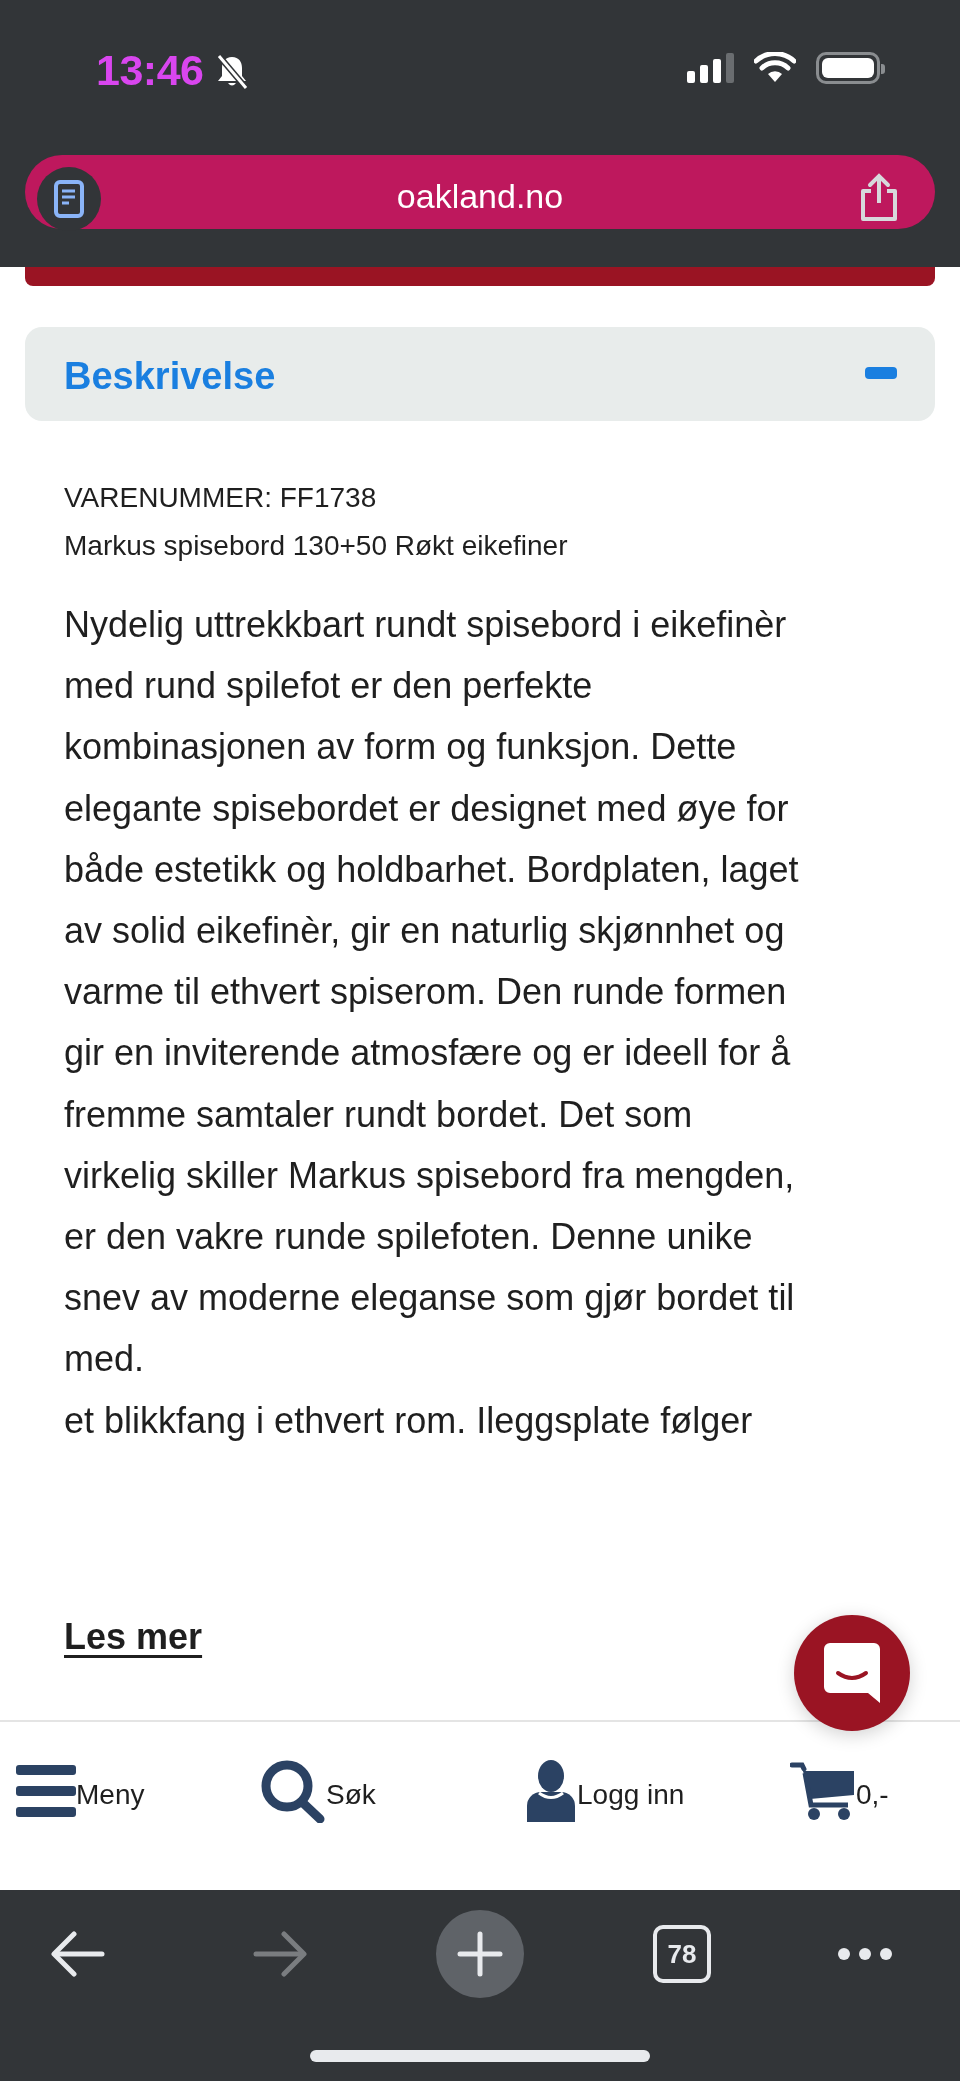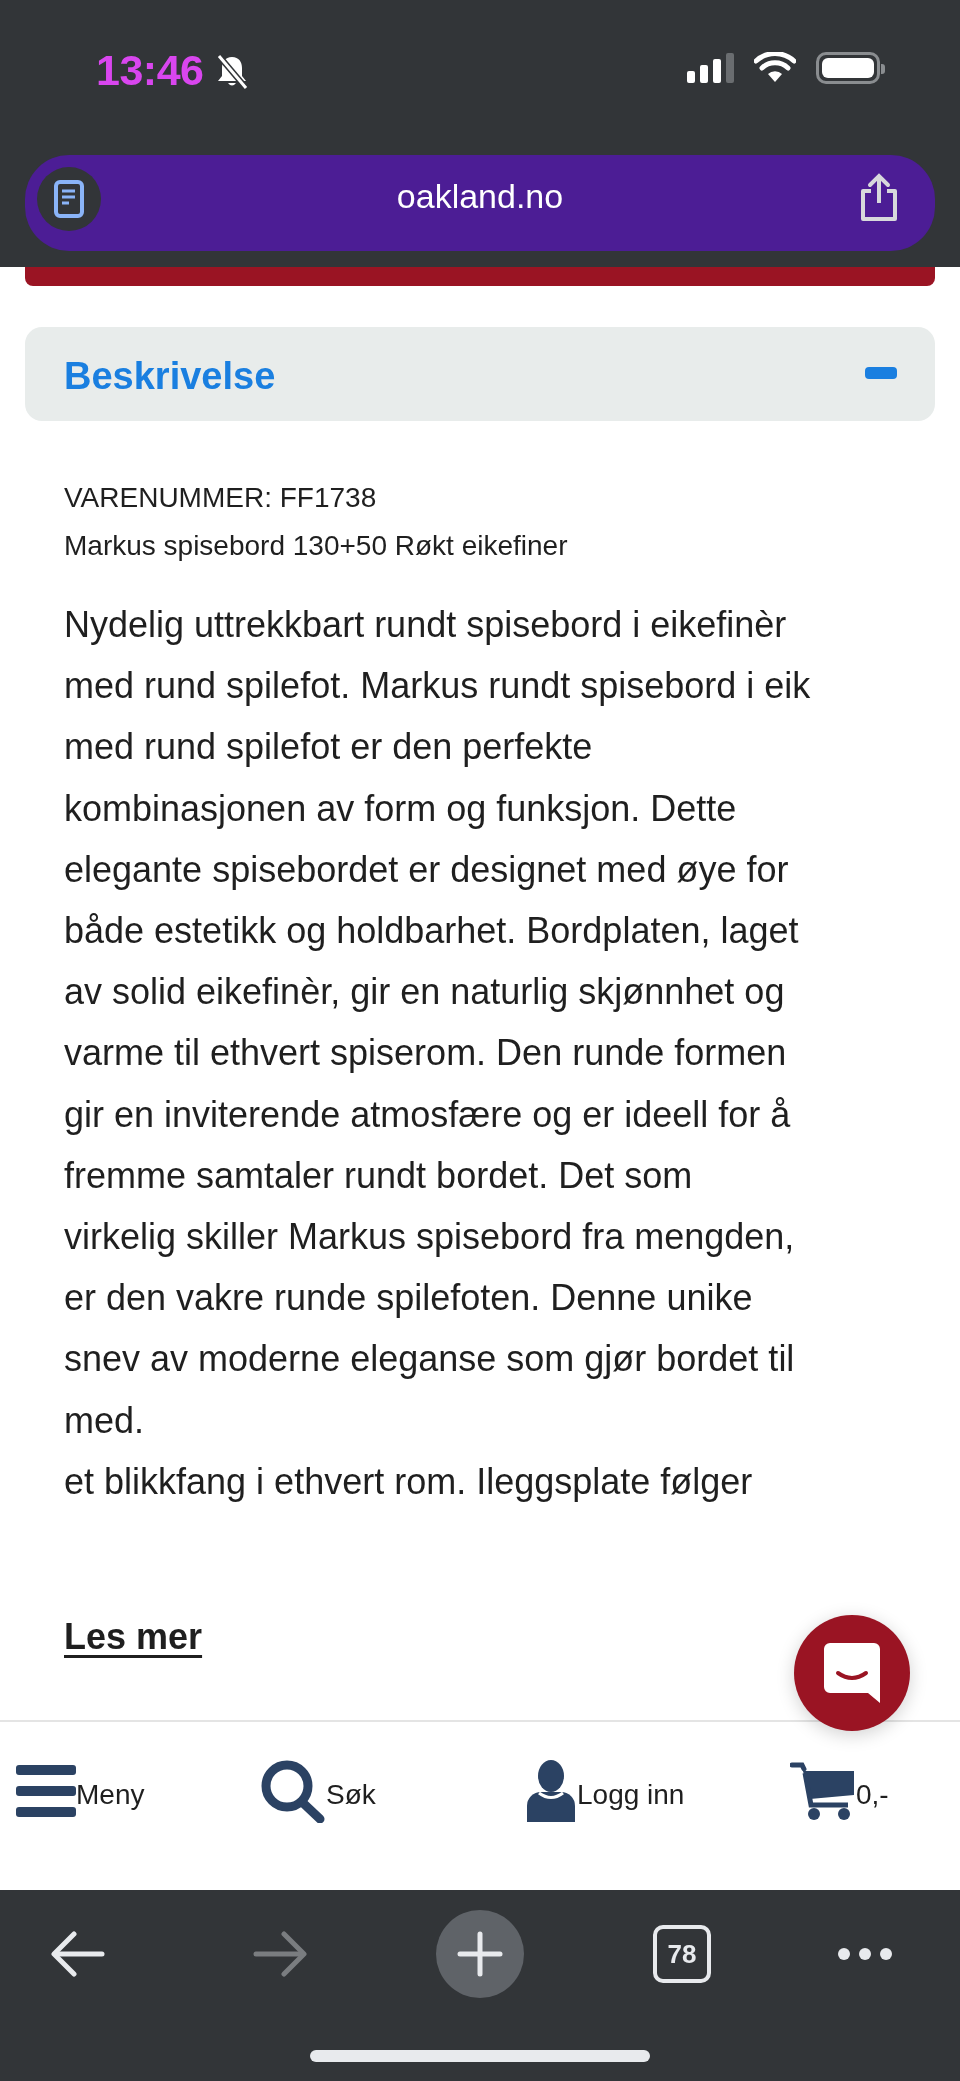--- a/index.html
+++ b/index.html
@@ -11,21 +11,21 @@
     .status-time { position: absolute; left: 96px; top: 46px; font-size: 43px; font-weight: 600; color: #d946ef; letter-spacing: -0.5px; }
     .status-bell { position: absolute; left: 212px; top: 52px; width: 40px; height: 40px; }
     .status-right { position: absolute; right: 80px; top: 52px; display: flex; align-items: center; gap: 20px; }
     .signal { display: flex; align-items: flex-end; gap: 5px; height: 30px; }
     .signal span { width: 8px; background: #fff; border-radius: 2px; }
     .signal span.dim { background: #6a6d70; }
     .battery { width: 64px; height: 32px; border: 3px solid #8a8d90; border-radius: 10px; padding: 3px; position: relative; }
     .battery .fill { width: 100%; height: 100%; background: #fff; border-radius: 6px; }
     .battery::after { content: ""; position: absolute; right: -8px; top: 9px; width: 4px; height: 10px; background: #8a8d90; border-radius: 0 3px 3px 0; }
 
-    .url-bar { position: absolute; left: 25px; top: 155px; width: 910px; height: 96px; background: #4c1d95; border-radius: 44px; }
+    .url-bar { position: absolute; left: 25px; top: 155px; width: 910px; height: 74px; background: #be185d; border-radius: 44px; }
     .url-reader { position: absolute; left: 12px; top: 12px; width: 64px; height: 64px; border-radius: 50%; background: #323538; display: flex; align-items: center; justify-content: center; }
     .url-text { position: absolute; left: 0; right: 0; top: 22px; text-align: center; font-size: 34px; color: #fff; }
     .url-share { position: absolute; right: 34px; top: 18px; width: 44px; height: 50px; }
 
     .red-strip { position: absolute; left: 25px; top: 262px; width: 910px; height: 24px; background: #9a1423; border-radius: 0 0 8px 8px; z-index: 4; }
 
     
     .accordion-header { position: absolute; left: 25px; top: 327px; width: 910px; height: 94px; background: #e8eceb; border-radius: 17px; }
     .accordion-title { position: absolute; left: 39px; top: 28px; font-size: 38px; font-weight: 700; color: #1a7fe0; }
     .accordion-toggle { position: absolute; right: 38px; top: 40px; width: 32px; height: 12px; background: #1a7fe0; border-radius: 4px; }
@@ -104,21 +104,20 @@
 <div class="accordion-header">
   <div class="accordion-title">Beskrivelse</div>
   <div class="accordion-toggle"></div>
 </div>
 
 <div class="sku">VARENUMMER: FF1738</div>
 <div class="product-name">Markus spisebord 130+50 Røkt eikefiner</div>
 
 <div class="description">
   <span class="line">Nydelig uttrekkbart rundt spisebord i eikefinèr</span>
-  <span class="line">med rund spilefot. Markus rundt spisebord i eik</span>
   <span class="line">med rund spilefot er den perfekte</span>
   <span class="line">kombinasjonen av form og funksjon. Dette</span>
   <span class="line">elegante spisebordet er designet med øye for</span>
   <span class="line">både estetikk og holdbarhet. Bordplaten, laget</span>
   <span class="line">av solid eikefinèr, gir en naturlig skjønnhet og</span>
   <span class="line">varme til ethvert spiserom. Den runde formen</span>
   <span class="line">gir en inviterende atmosfære og er ideell for å</span>
   <span class="line">fremme samtaler rundt bordet. Det som</span>
   <span class="line">virkelig skiller Markus spisebord fra mengden,</span>
   <span class="line">er den vakre runde spilefoten. Denne unike</span>

